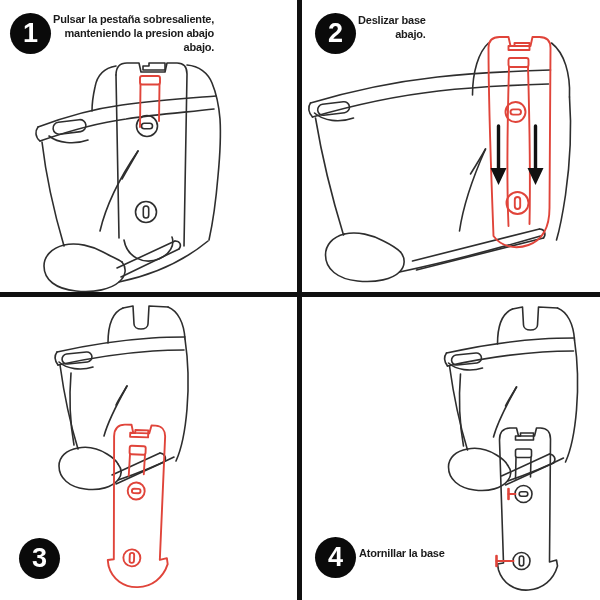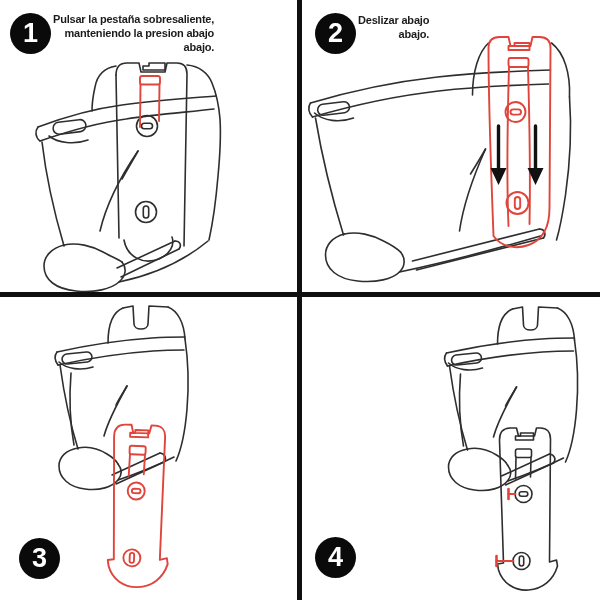--- a/index.html
+++ b/index.html
@@ -91,21 +91,21 @@
       </g>
       <rect class="fill-gray" x="142" y="77.8" width="16" height="4.5"></rect>
     </svg>
   </section>
 
   <section class="quad q2">
     <div class="badge" style="left:13px;top:13px;">
       <span>2</span>
     </div>
     <div class="steplabel" style="left:56px;top:14px;">
-      <span class="ln">Deslizar abajo</span>
+      <span class="ln">Deslizar base</span>
       <span class="ln">abajo.</span>
     </div>
     <svg class="art" width="298" height="292" viewBox="0 0 297 292">
       <g class="stroke-line">
 
         <path d="M170,95 C170,72 176,52 186,43"></path>
         <path d="M267,97 C268,74 262,53 249,43"></path>
         <path d="M267,97 C269,125 268,160 263,195 C260,215 257,230 254,240"></path>
 
         <path d="M8,103 C45,92 90,82 135,77 C172,73 215,71 248,70"></path>
@@ -187,20 +187,23 @@
           <rect x="131.8" y="256" width="4.4" height="10" rx="2.2"></rect>
       </g>
       <rect class="fill-gray" x="129.3" y="150.4" width="13.4" height="4" transform="rotate(2 136 200)"></rect>
     </svg>
   </section>
 
   <section class="quad q4">
     <div class="badge" style="left:13px;top:240px;">
       <span>4</span>
     </div>
+    <div class="steplabel" style="left:57px;top:250px;">
+      <span class="ln">Atornillar la base</span>
+    </div>
     <svg class="art" width="298" height="303" viewBox="0 0 297 303">
       <g class="stroke-line" transform="translate(87,1)">
         <path d="M108,46 C108,28 113,15 123,11"></path>
         <path d="M185,42 C184,26 178,14 168,10"></path>
         <path d="M123,11 L133,9 L134,27 C134,30 137,32 141,32 C145,32 148,30 148,27 L149,9 L168,10"></path>
         <path d="M185,42 C188,62 189,88 187,112 C185,136 181,153 176,164"></path>
         <path d="M57,55 C88,48 122,43 152,41 C166,40 177,40 185,40"></path>
         <path d="M58,68 C90,61 124,56 153,54 C167,53 177,53 184,53"></path>
         <path d="M57,55 C54,59 55,64 58,68"></path>
         <rect x="62" y="56" width="30" height="10" rx="5" transform="rotate(-6 77 61)"></rect>

